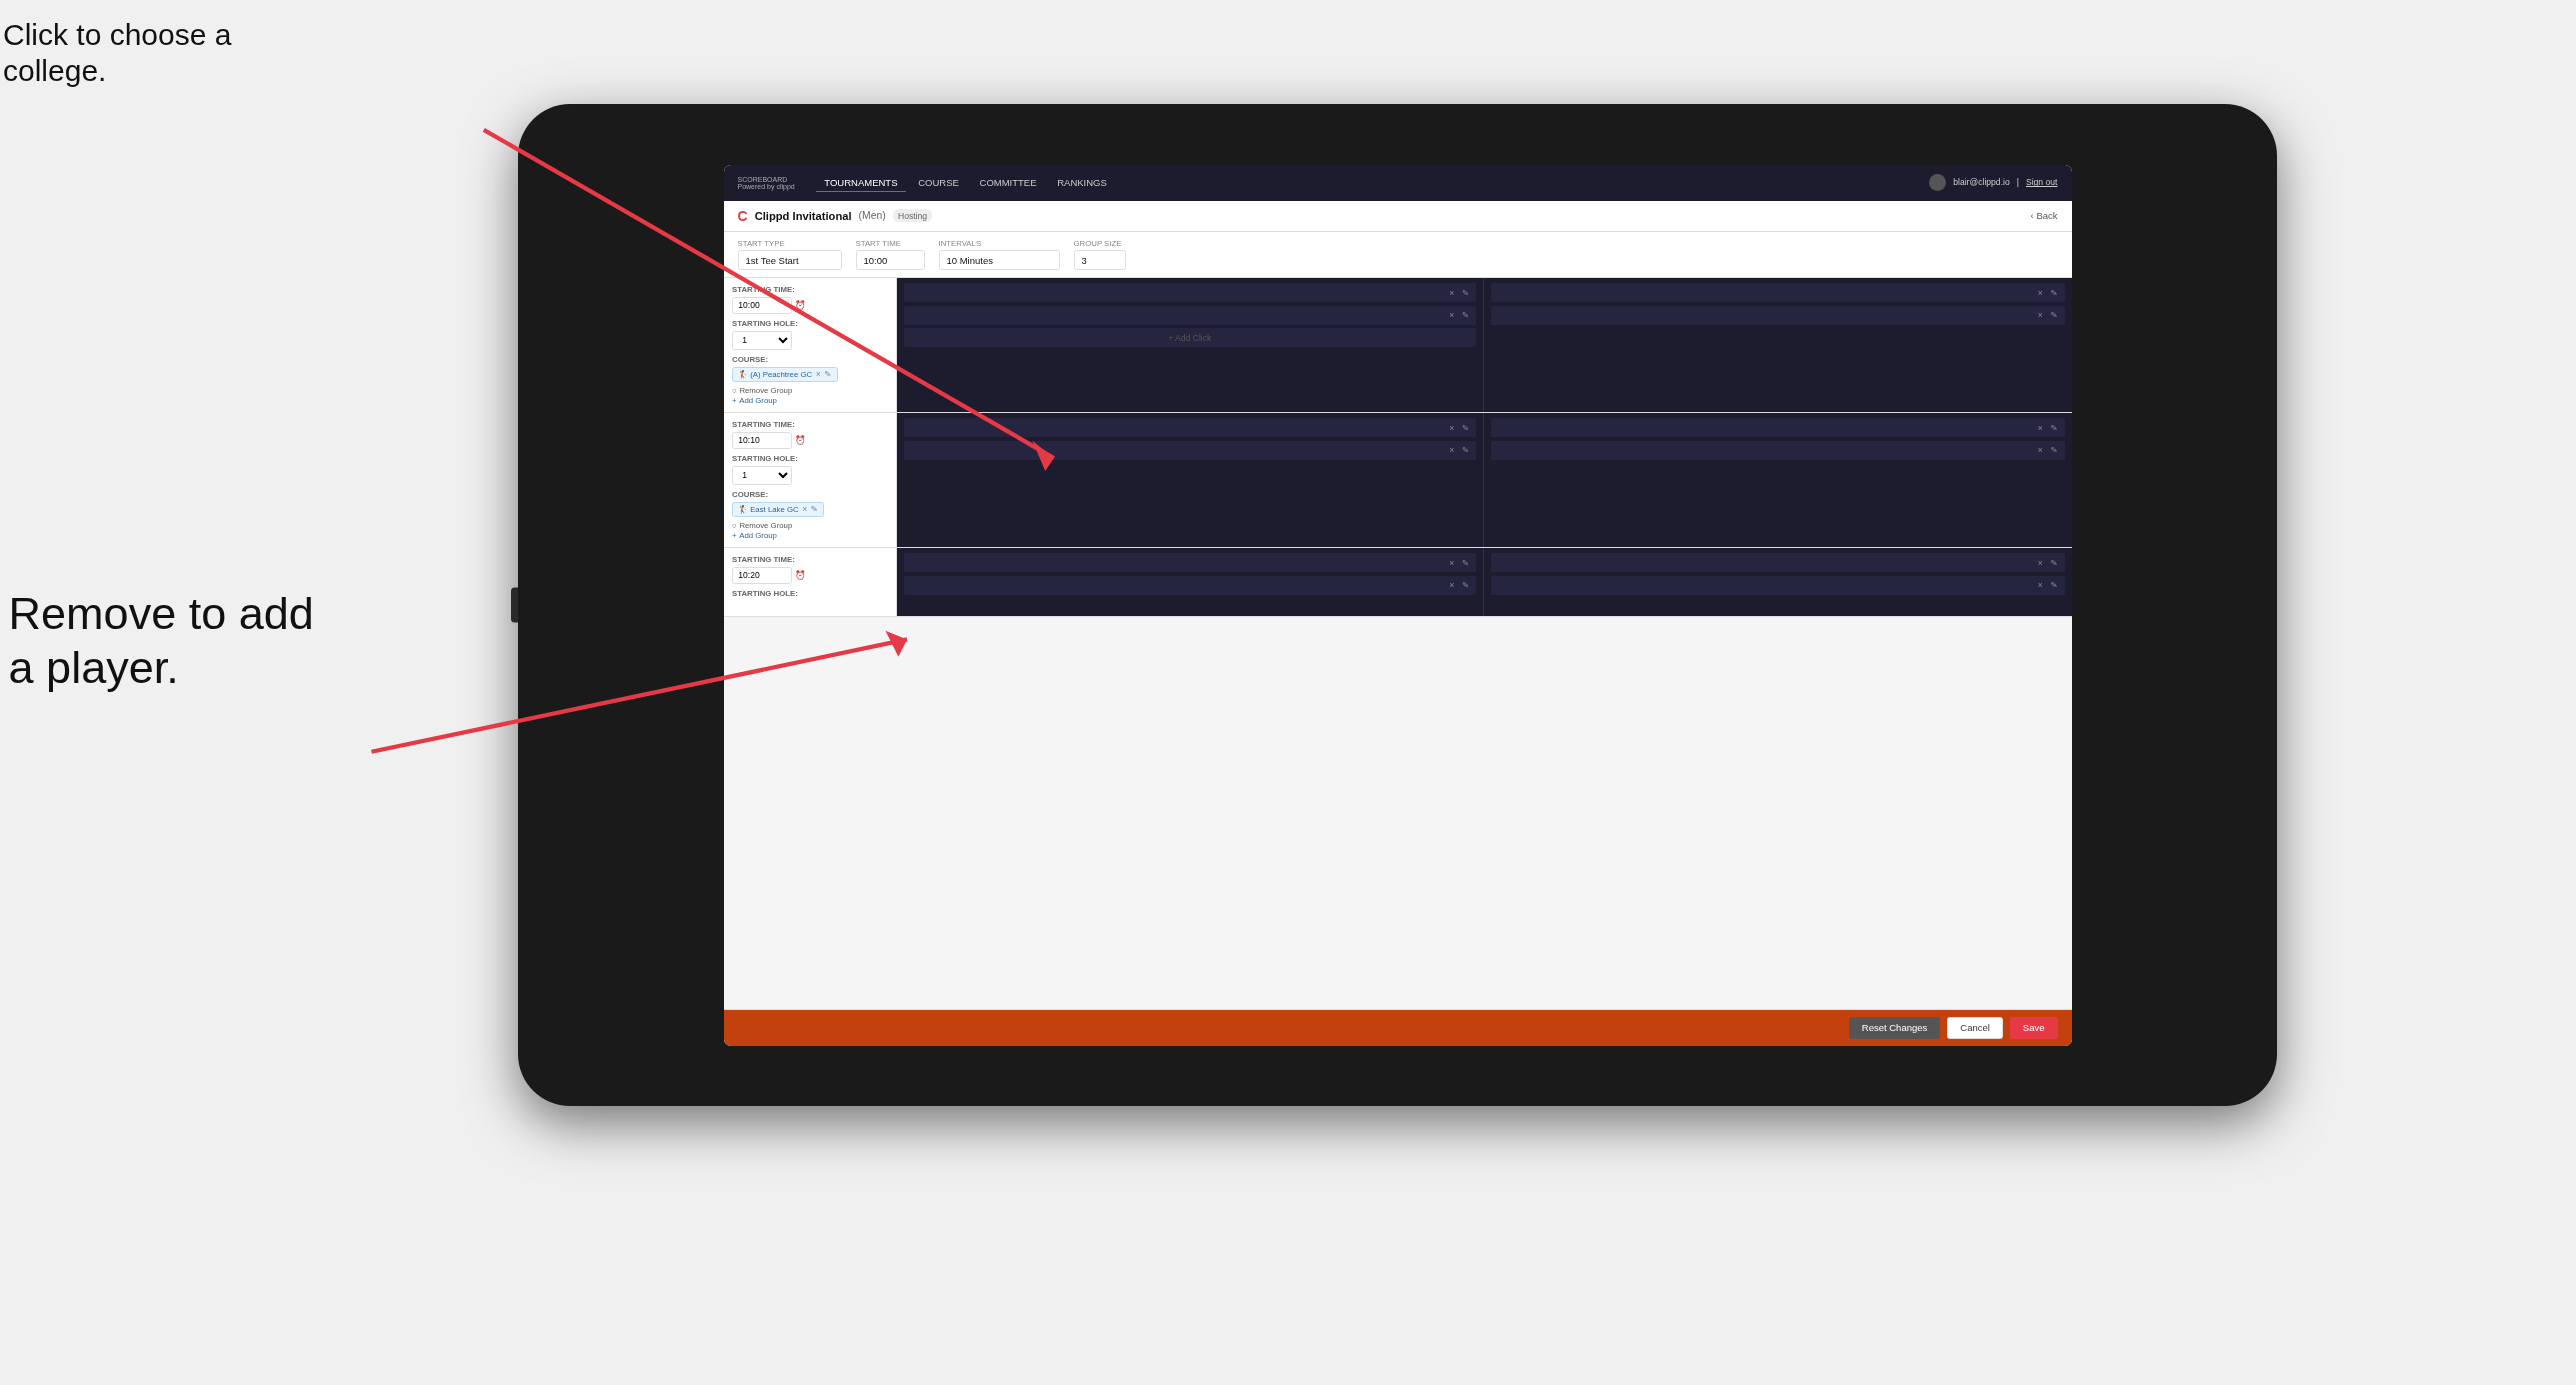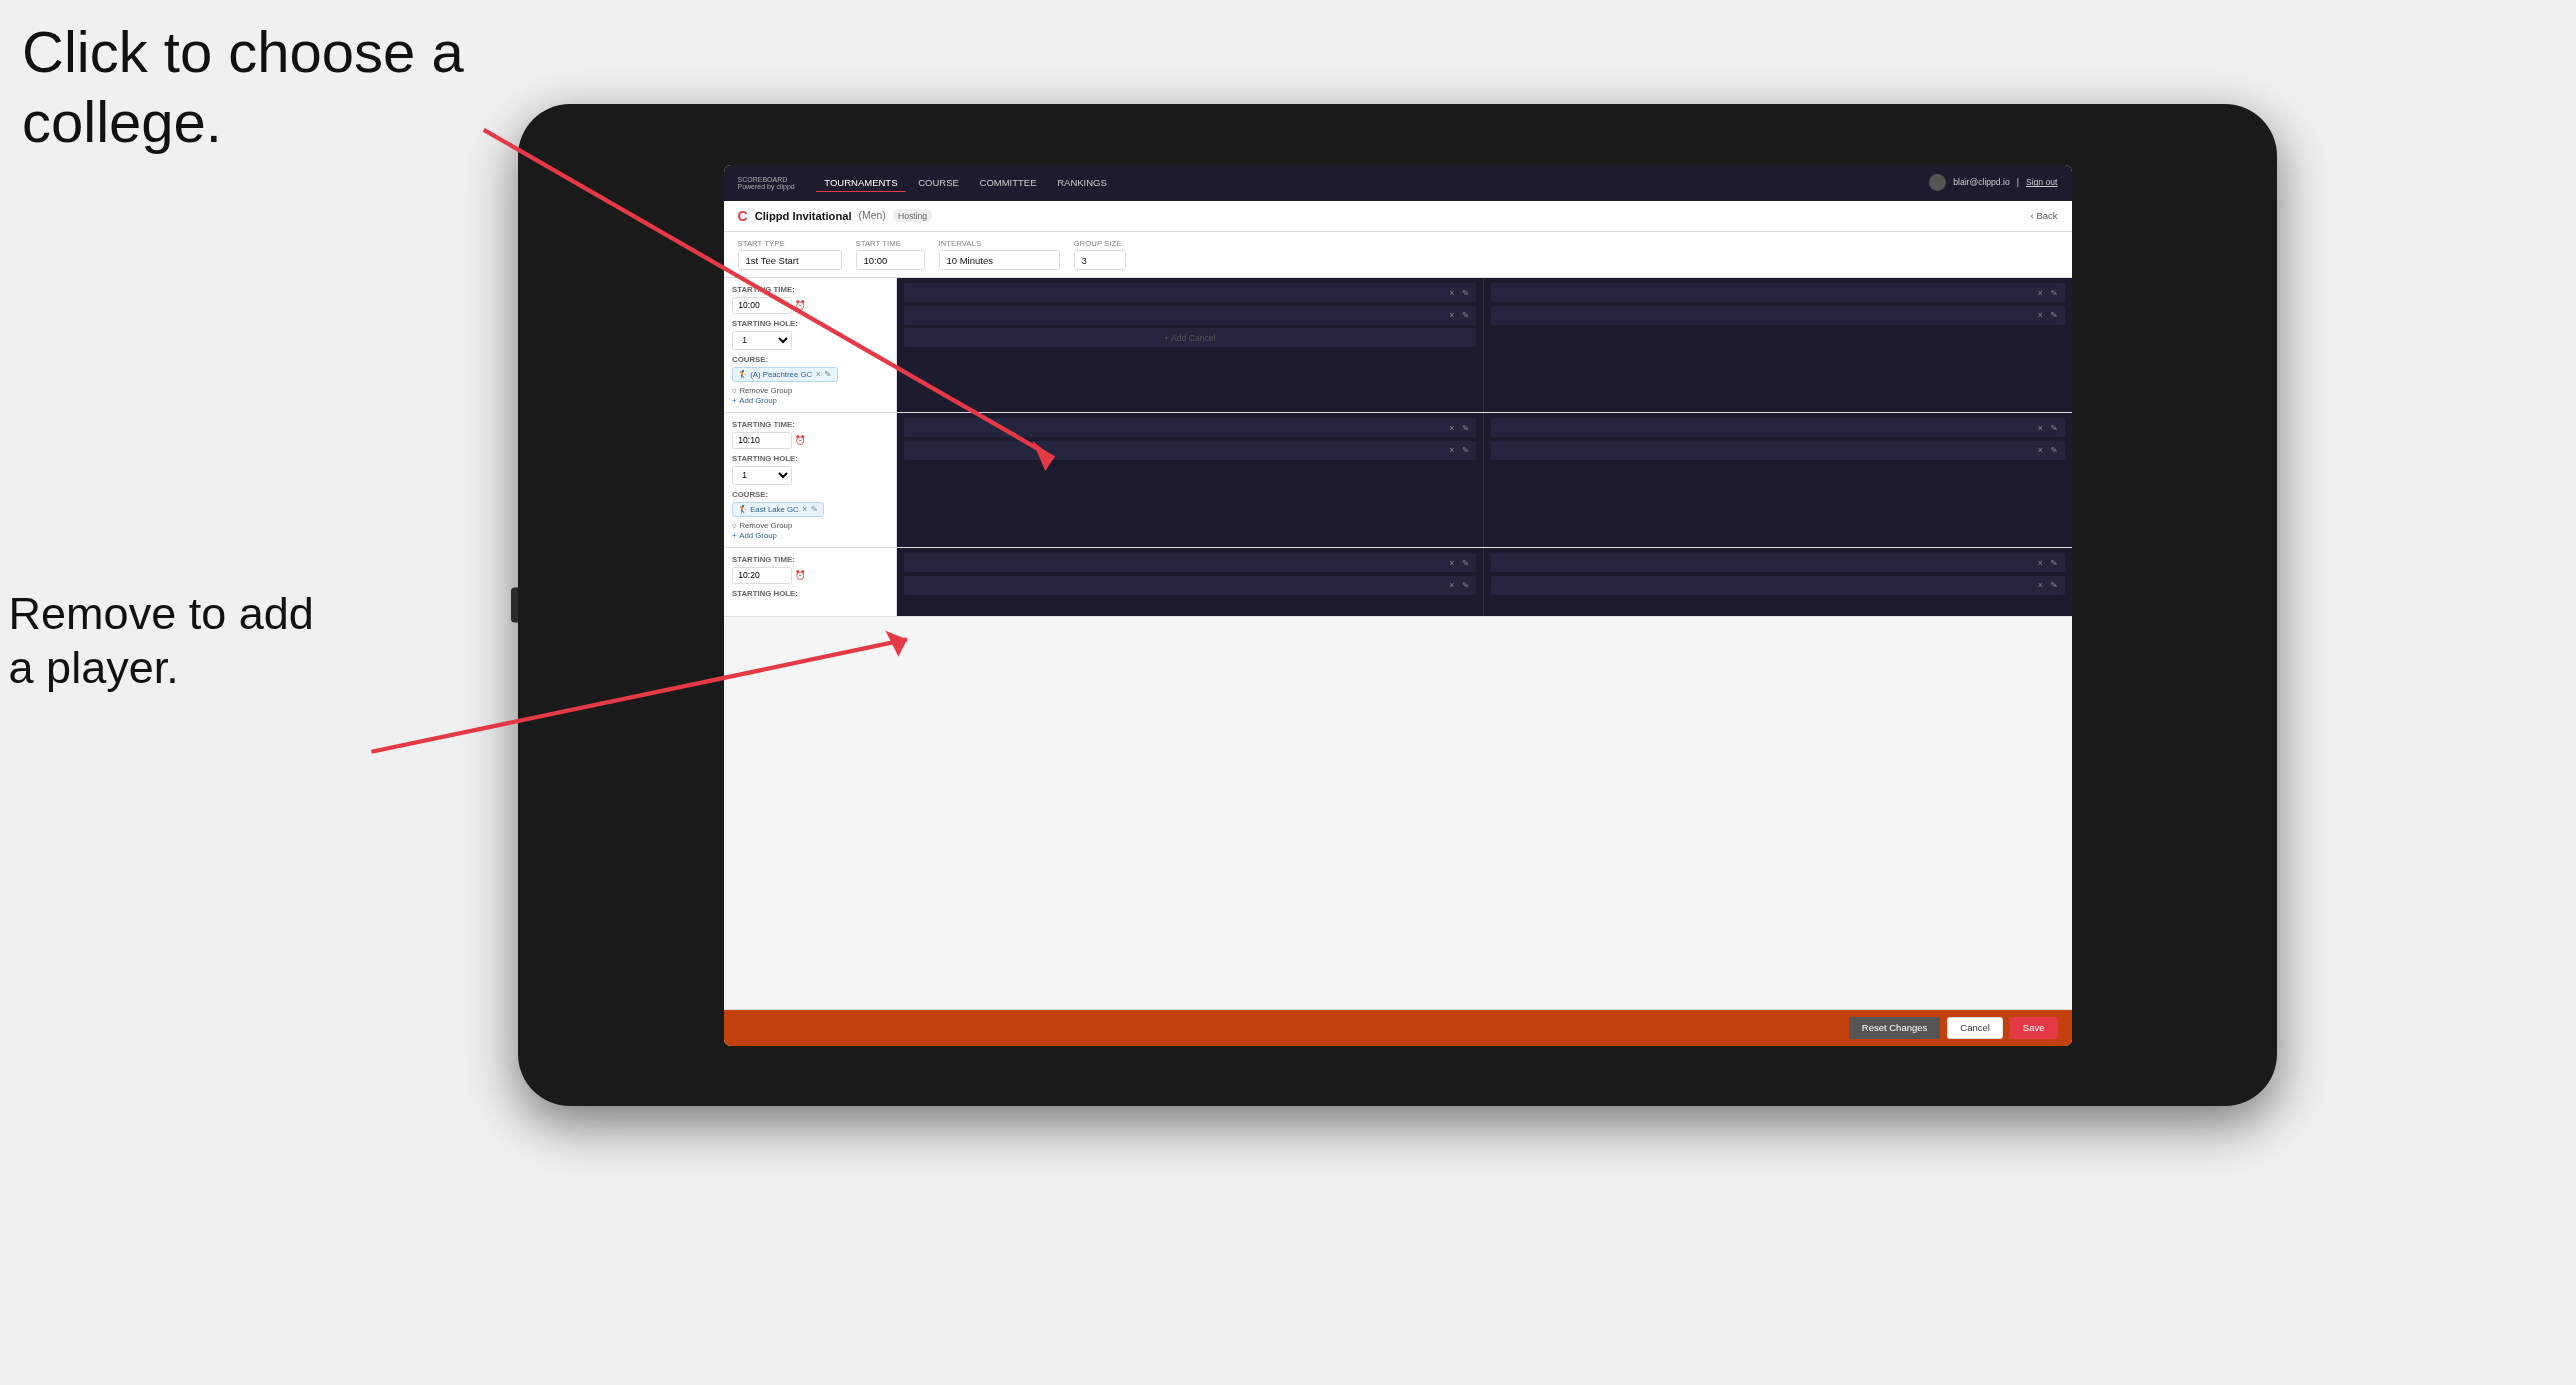--- a/index.html
+++ b/index.html
@@ -9,22 +9,22 @@
       width: 2576px;
       height: 1386px;
       position: relative;
       overflow: hidden;
     }
 
     
     .annotation-top {
       position: absolute;
       top: 17.3px;
-      left: 22px;
-      font-size: 58px;
+      left: 3px;
+      font-size: 30px;
       font-weight: 400;
       color: #111;
       line-height: 1.2;
       z-index: 10;
     }
     .annotation-bottom {
       position: absolute;
       top: 587px;
       left: 8.6px;
       font-size: 45px;
@@ -489,21 +489,21 @@
               <button class="slot-btn">✎</button>
             </div>
           </div>
           <div class="player-slot">
             <div class="player-slot-controls">
               <button class="slot-btn">×</button>
               <button class="slot-btn">✎</button>
             </div>
           </div>
           <div class="player-slot" style="justify-content:center;color:#555;font-size:8.6px;">
-            + Add Cancel
+            + Add Click
           </div>
         </div>
         <div class="team-col" style="border-right:none;">
           <div class="player-slot">
             <div class="player-slot-controls">
               <button class="slot-btn">×</button>
               <button class="slot-btn">✎</button>
             </div>
           </div>
           <div class="player-slot">

